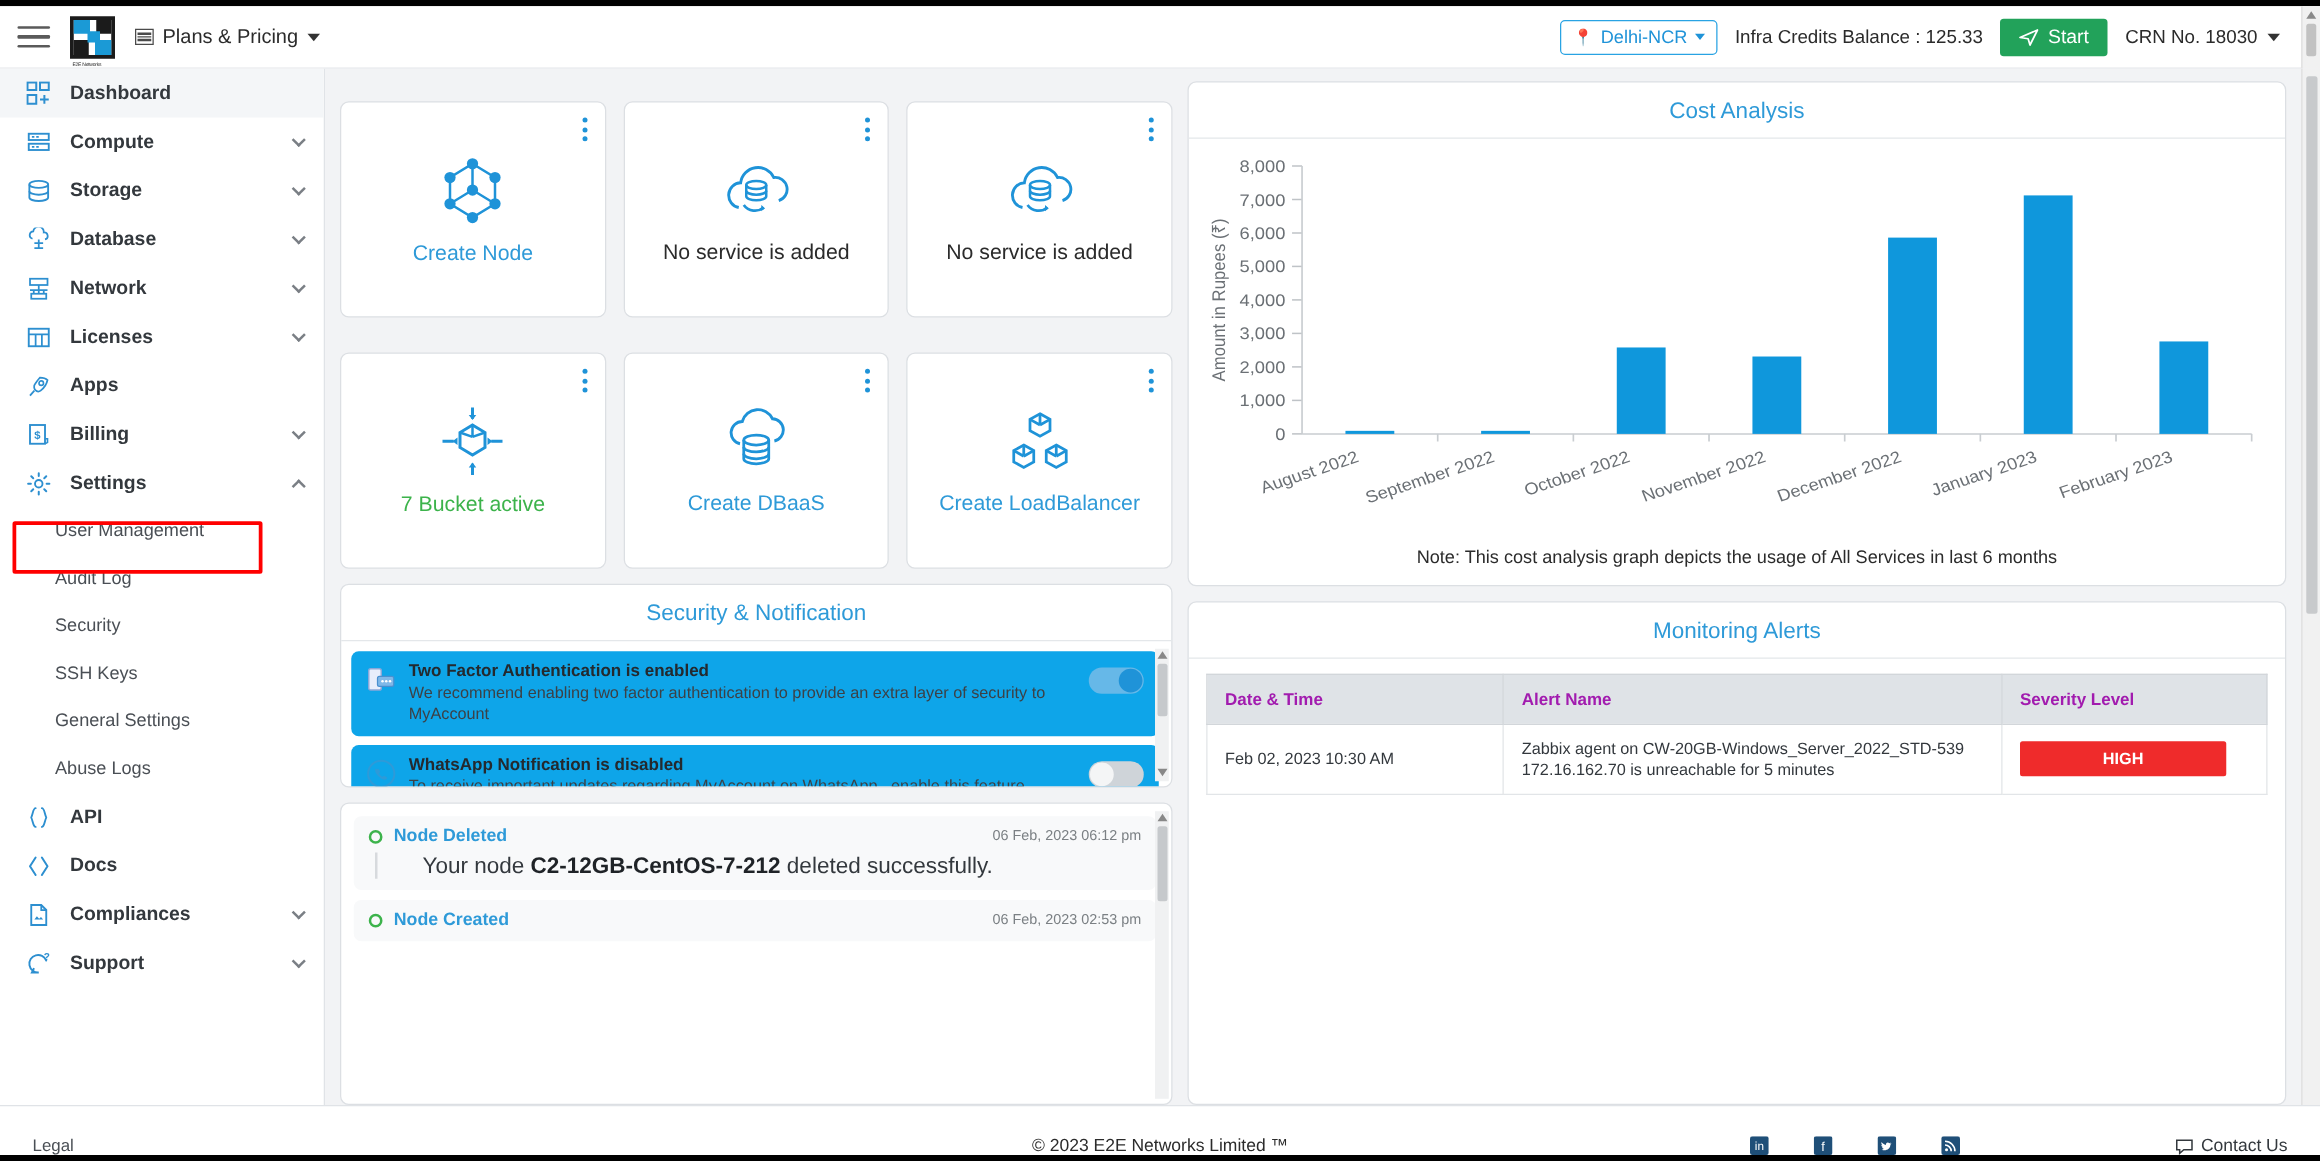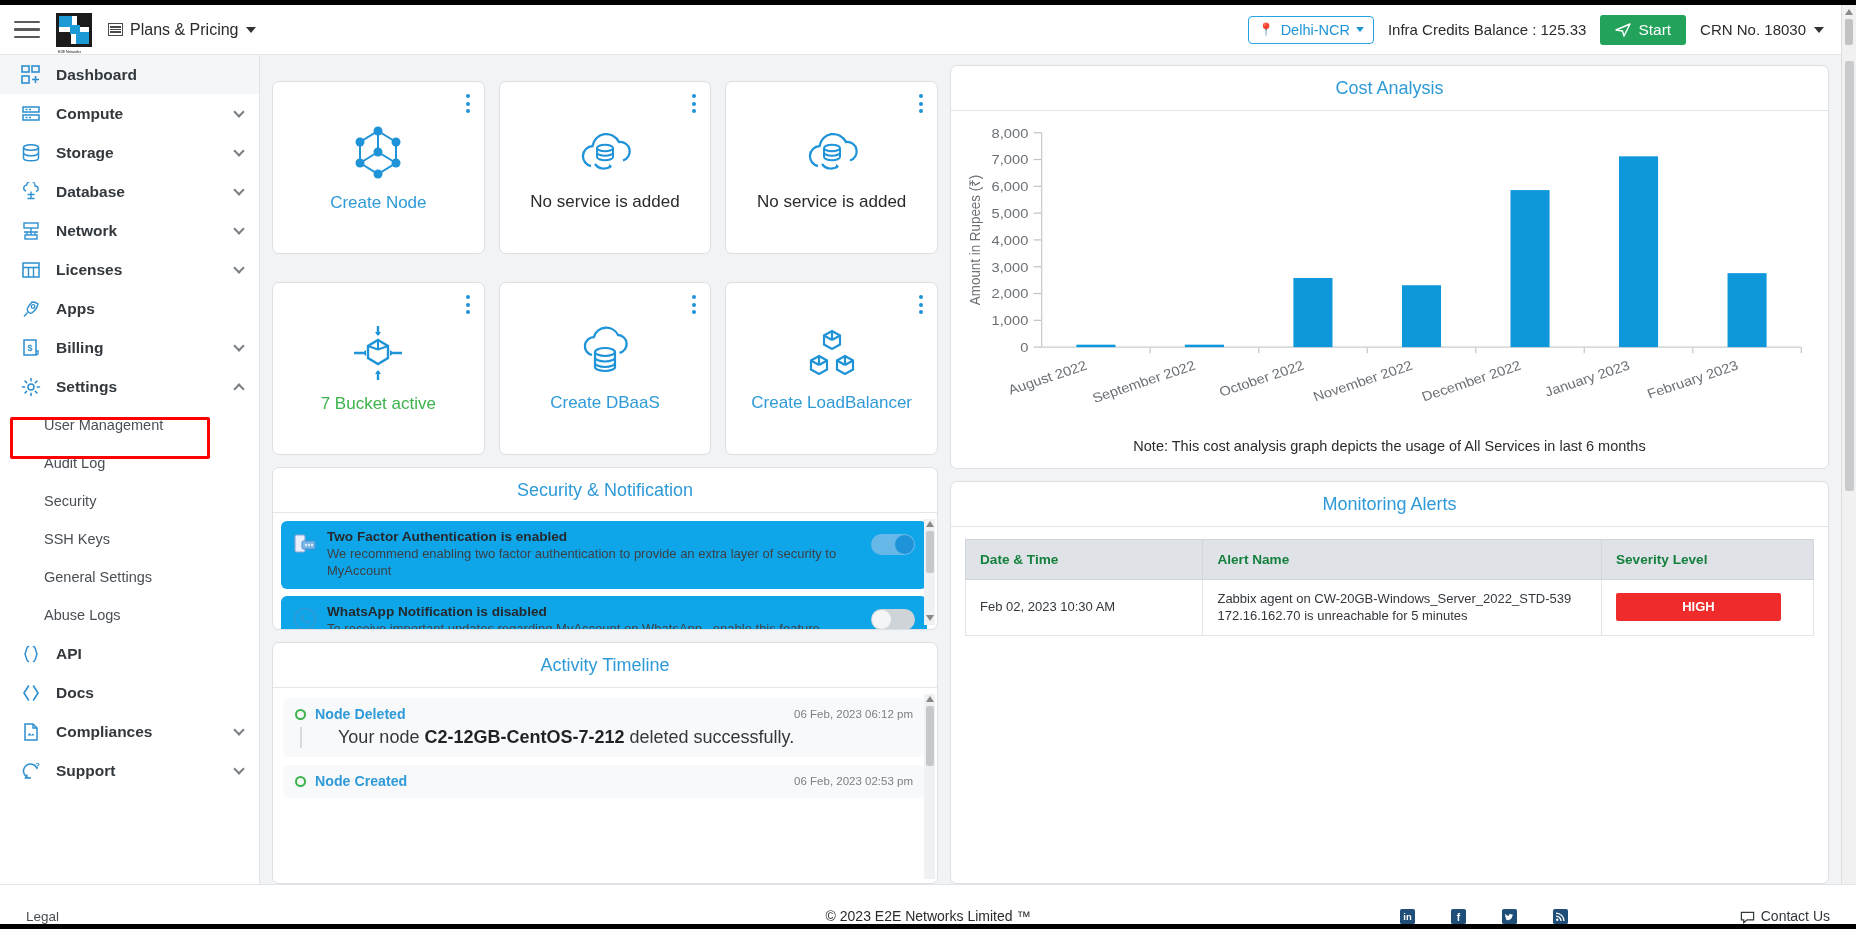--- a/index.html
+++ b/index.html
@@ -175,21 +175,21 @@
   .act-title { font-size: 14.2px; font-weight: bold; color: #2e9ad8; }
   .act-time { margin-left: auto; font-size: 11.5px; color: #7b8084; }
   .act-desc { font-size: 18px; color: #33383d; padding-left: 36px; border-left: 2px solid #d7dadd; margin: 5px 0 0 5px; }
   .act-desc b { color: #1f2327; }
 
   
   .mon-card { flex: 1; display: flex; flex-direction: column; min-height: 0; }
   .mon-body { padding: 12px 14px 0; }
   table.mon { width: 100%; border-collapse: collapse; }
   table.mon th {
-    background: #dfe3e7; color: #15803d; font-size: 13.6px; font-weight: bold;
+    background: #dfe3e7; color: #a21caf; font-size: 13.6px; font-weight: bold;
     text-align: left; padding: 12px 14px; border: 1px solid #d2d6da;
   }
   table.mon td {
     font-size: 13px; color: #33383d; padding: 10px 14px;
     border: 1px solid #e2e5e8; vertical-align: middle; line-height: 1.35;
   }
   .sev-badge {
     display: block; background: #ef2b2b; color: #fff; text-align: center;
     font-size: 13px; font-weight: bold; padding: 5px 0; border-radius: 2px;
     max-width: 165px;
@@ -202,21 +202,21 @@
   
   .footer {
     height: 40px; min-height: 40px; background: #fff;
     border-top: 1px solid #e0e3e7;
     display: flex; align-items: flex-end; padding: 0 26px;
     font-size: 13.5px; color: #4a4f55; position: relative;
   }
   .footer .legal { cursor: pointer; }
   .footer .copy { position: absolute; left: 50%; transform: translateX(-50%); color: #2b2b2b; font-size: 14px; }
   .footer .socials { margin-left: auto; display: flex; gap: 14px; align-items: center; color: #1f4f78; }
-  .footer .soc { width: 37px; height: 15px; cursor: pointer; font-weight: bold; }
+  .footer .soc { width: 37px; height: 15px; cursor: pointer; }
   .footer .contact { margin-left: 150px; display: flex; align-items: center; gap: 6px; color: #33383d; cursor: pointer; font-size: 14px; }
   svg { display: block; }
 </style>
 </head>
 <body>
 
 <div id="app">
 
   <div class="topbar">
     <div class="hamburger">
@@ -581,21 +581,20 @@
               </div>
               <div class="vscroll">
                 <div class="up"></div>
                 <div class="thumb" style="height:42px"></div>
                 <div class="dn"></div>
               </div>
             </div>
           </div>
 
           <div class="card act-card">
-            <div class="panel-title">Activity Timeline</div>
             <div class="act-list">
               <div class="act-row">
                 <div class="act-head">
                   <span class="act-dot"></span>
                   <span class="act-title">Node Deleted</span>
                   <span class="act-time">06 Feb, 2023 06:12 pm</span>
                 </div>
                 <div class="act-desc"><span>Your node </span><b>C2-12GB-CentOS-7-212</b><span> deleted successfully.</span></div>
               </div>
               <div class="act-row">

